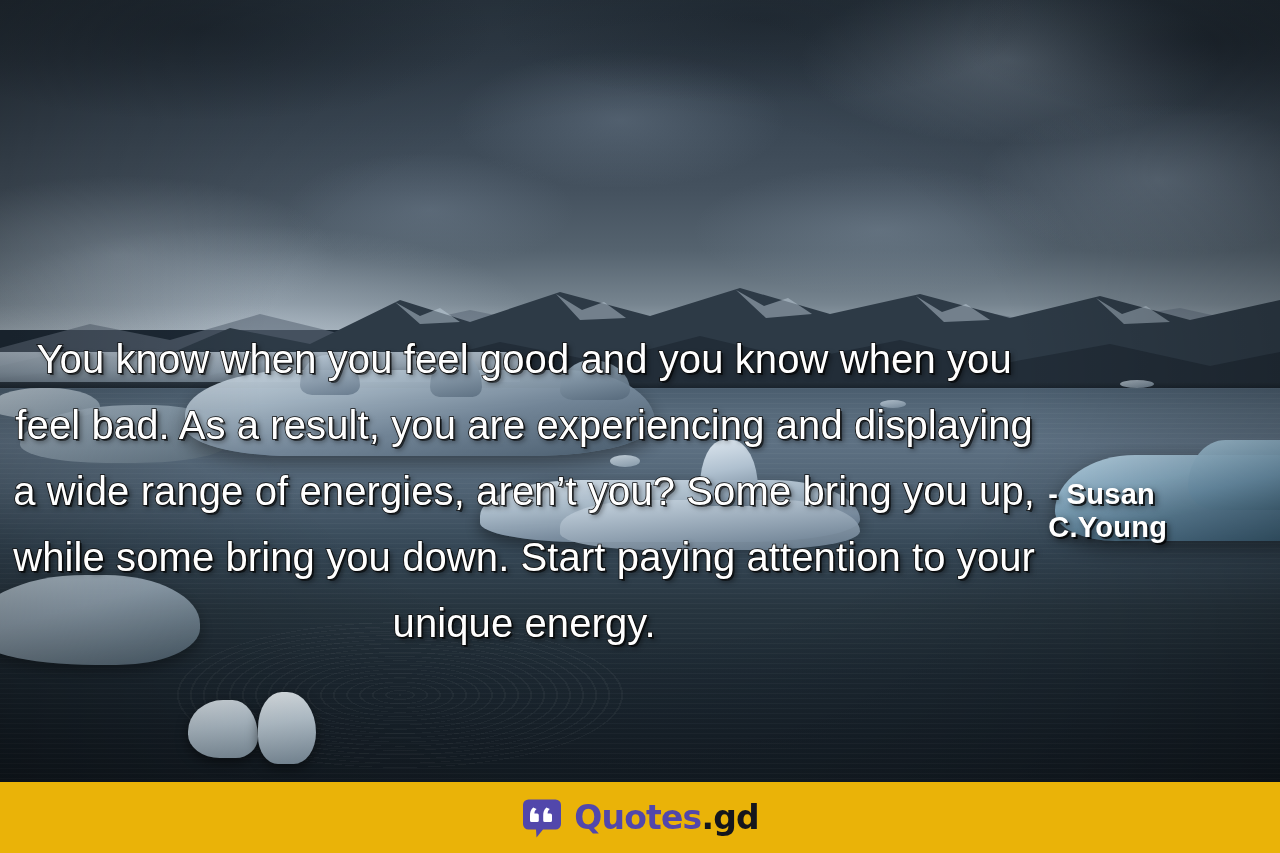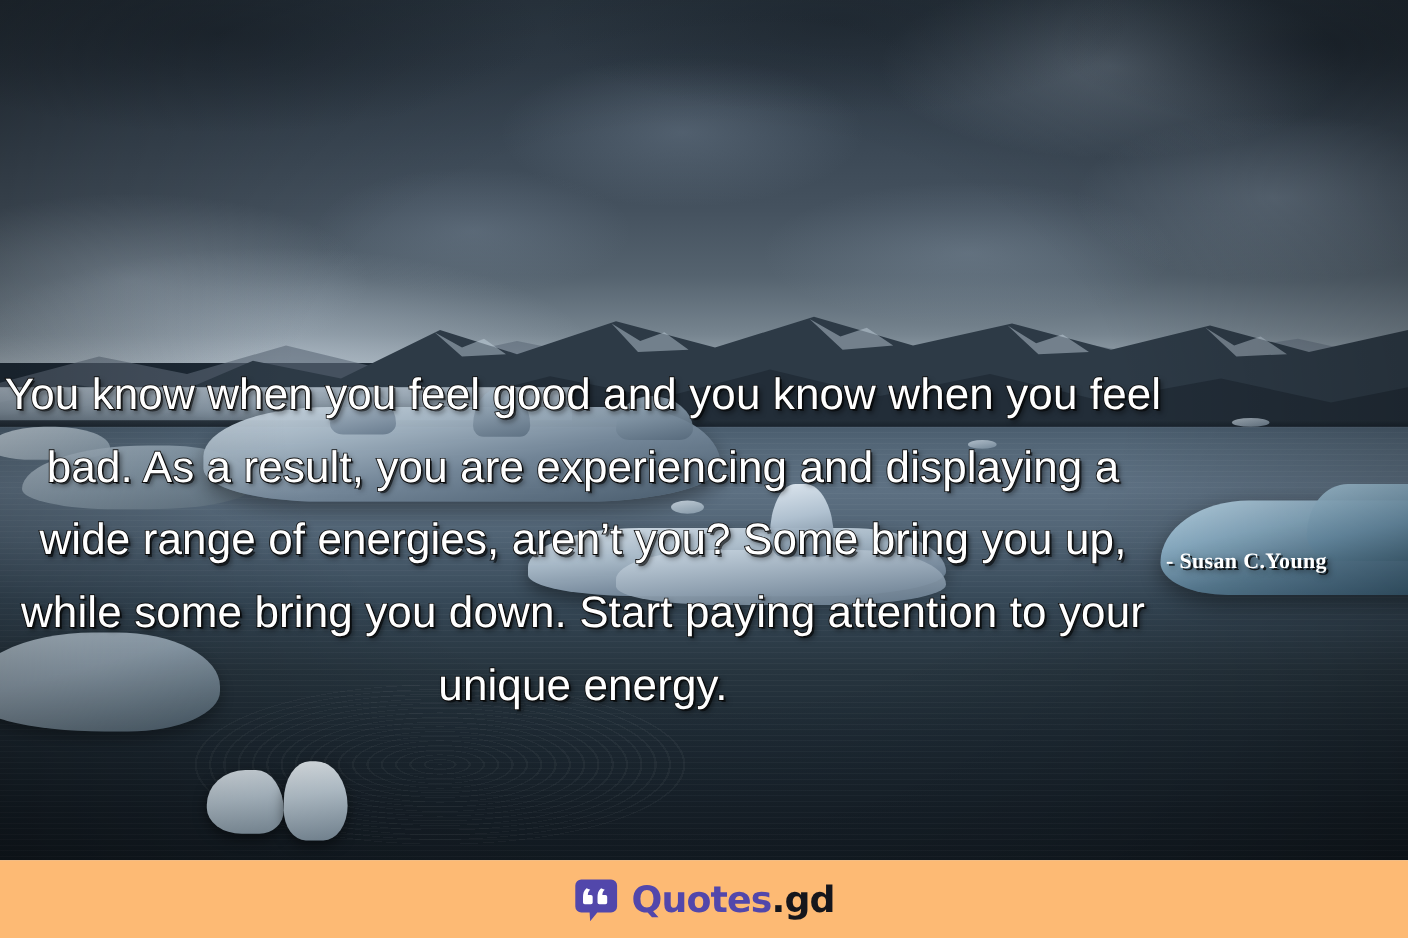--- a/index.html
+++ b/index.html
@@ -255,36 +255,36 @@
     color:#ffffff;
     letter-spacing:.1px;
     -webkit-text-stroke:1.6px #121212;
     paint-order:stroke fill;
     text-shadow:
       2px 2px 0 rgba(0,0,0,.55),
       3px 3px 5px rgba(0,0,0,.5);
   }
   .quote-author {
     margin-top:39px;
-    font-family:Liberation Serif, serif;
-    font-size:20px;
+    font-family:Liberation Sans, sans-serif;
+    font-size:29px;
     font-weight:bold;
     color:#ffffff;
     letter-spacing:.3px;
     text-shadow:
       2px 2px 0 rgba(0,0,0,.75),
       3px 3px 6px rgba(0,0,0,.6);
   }
 
   
   .footer {
     position:absolute;
     left:0; top:782px;
     width:1280px; height:71px;
-    background:#fdba74;
+    background:#eab308;
     display:flex;
     align-items:center;
     justify-content:center;
   }
   .logo {
     display:flex;
     align-items:center;
     gap:11px;
     user-select:none;
   }

